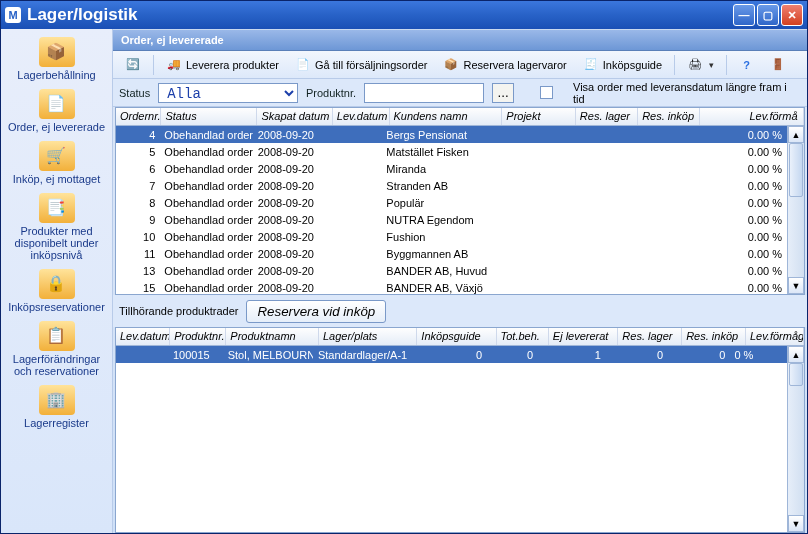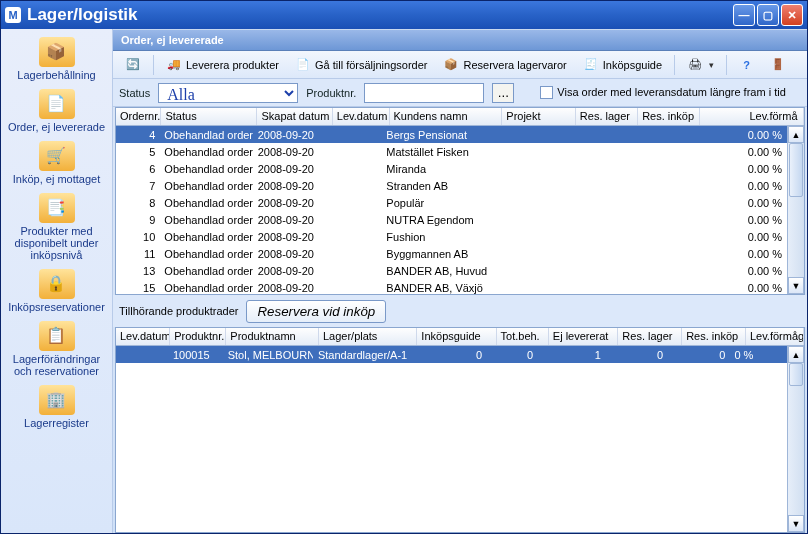--- a/index.html
+++ b/index.html
@@ -127,57 +127,58 @@
     height: 28px;
     display: flex;
     align-items: center;
     padding: 0 6px;
     gap: 8px;
     background: #dce8fa;
     border-bottom: 1px solid #b8cbe9;
   }
   .filterbar label { color:#122; }
   .filterbar select, .filterbar input[type=text] {
-    font-family: Liberation Serif, serif; font-size: 16px;
+    font-family: Liberation Mono, monospace; font-size: 14px;
     border: 1px solid #7a99c8;
     height: 20px;
     padding: 1px 4px;
   }
   .status-select {
     width: 140px;
     background: #fff;
     color: #1c3faa;
   }
   .prod-input { width: 120px; }
   .browse-btn {
     width: 22px; height: 20px;
     border: 1px solid #7a99c8;
     background: #f4f4f0;
     cursor: pointer;
     padding:0;
   }
-  .checkbox-row { display:flex; gap:4px; }
+  .checkbox-row { display:flex; align-items:center; gap:20px; }
   .checkbox { width:13px; height:13px; border:1px solid #7a99c8; background:#fff; }
 
   .grid-wrap {
     flex: 0 0 188px;
     border: 1px solid #8aa6cf;
     margin: 0 2px;
     background: #fff;
     display:flex; flex-direction:column;
     overflow:hidden;
   }
   .grid-wrap.small { flex: 1; }
 
   .grid-header {
     display:flex;
     background: linear-gradient(to bottom,#fefefe,#e4ecf7);
     border-bottom: 1px solid #9fb6d8;
     font-size: 11px;
     height: 18px;
+    font-style: italic;
   }
   .gh {
     border-right: 1px solid #cfd9eb;
     padding: 2px 4px;
     white-space: nowrap;
     overflow:hidden;
   }
   .grid-body {
     flex:1;
     overflow: hidden;

